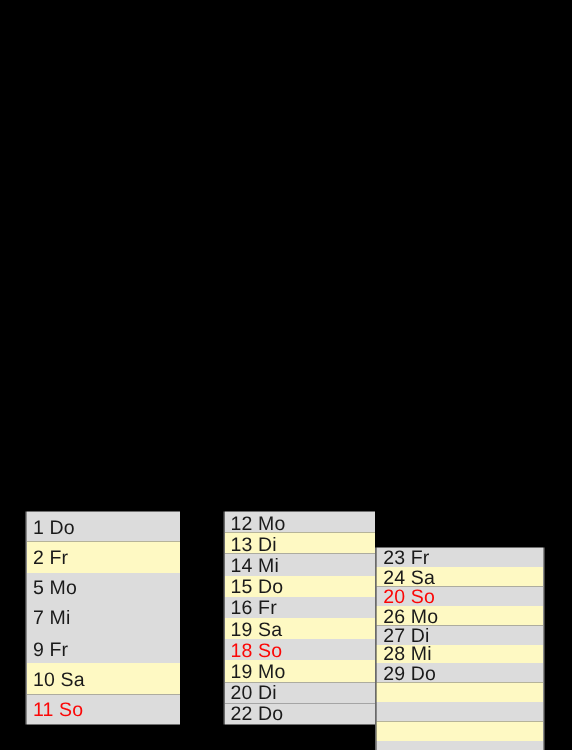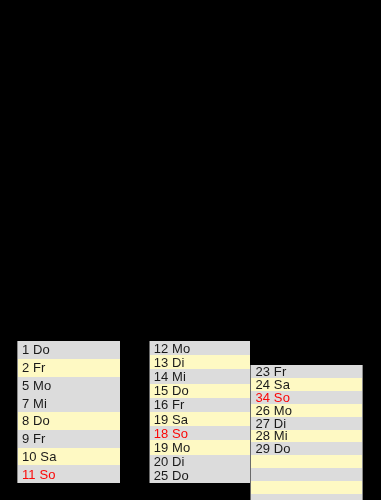--- a/index.html
+++ b/index.html
@@ -101,23 +101,20 @@
         </div>
         <div class="cal-cell band-b">
           <span class="cell-text">2 Fr</span>
         </div>
         <div class="cal-cell band-a">
           <span class="cell-text">5 Mo</span>
         </div>
         <div class="cal-cell band-a">
           <span class="cell-text">7 Mi</span>
         </div>
-        <div class="cal-cell band-b">
-          <span class="cell-text">8 Do</span>
-        </div>
         <div class="cal-cell band-a">
           <span class="cell-text">9 Fr</span>
         </div>
         <div class="cal-cell band-b">
           <span class="cell-text">10 Sa</span>
         </div>
         <div class="cal-cell band-a is-sunday">
           <span class="cell-text">11 So</span>
         </div>
       </div>
@@ -143,32 +140,32 @@
         <div class="cal-cell band-a is-sunday">
           <span class="cell-text">18 So</span>
         </div>
         <div class="cal-cell band-b">
           <span class="cell-text">19 Mo</span>
         </div>
         <div class="cal-cell band-a">
           <span class="cell-text">20 Di</span>
         </div>
         <div class="cal-cell band-a">
-          <span class="cell-text">25 Do</span>
+          <span class="cell-text">22 Do</span>
         </div>
       </div>
       <div class="cal-col col-2">
         <div class="cal-cell band-a">
           <span class="cell-text">23 Fr</span>
         </div>
         <div class="cal-cell band-b">
           <span class="cell-text">24 Sa</span>
         </div>
         <div class="cal-cell band-a is-sunday">
-          <span class="cell-text">34 So</span>
+          <span class="cell-text">20 So</span>
         </div>
         <div class="cal-cell band-b">
           <span class="cell-text">26 Mo</span>
         </div>
         <div class="cal-cell band-a">
           <span class="cell-text">27 Di</span>
         </div>
         <div class="cal-cell band-b">
           <span class="cell-text">28 Mi</span>
         </div>

